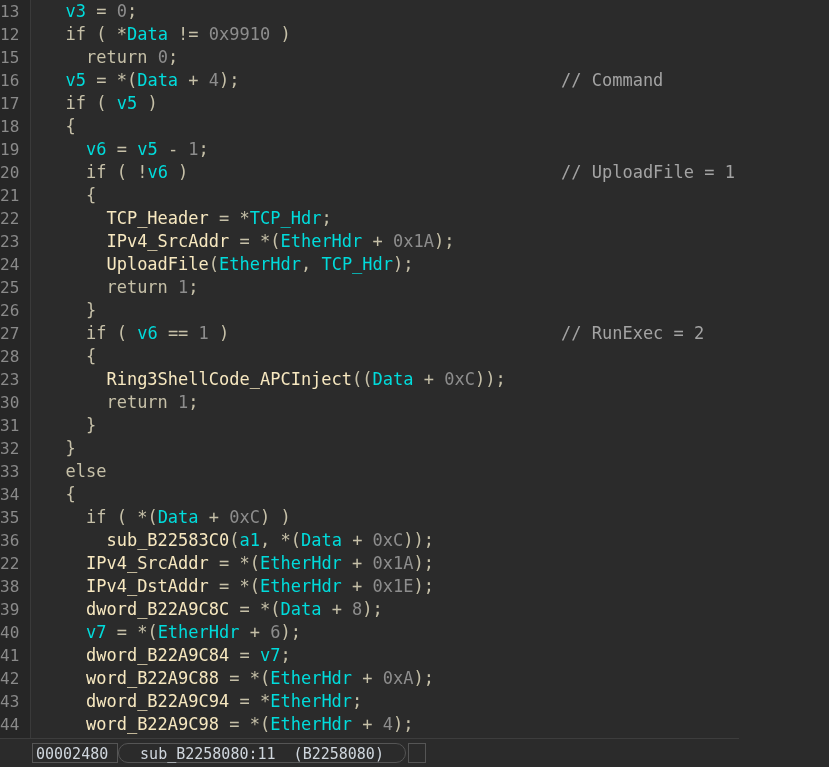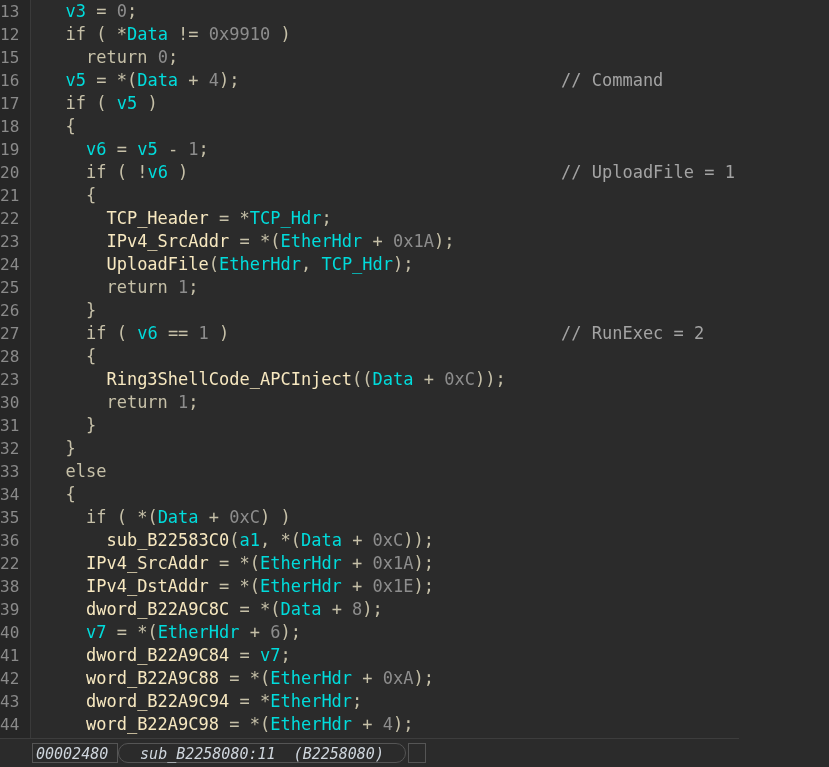--- a/index.html
+++ b/index.html
@@ -87,21 +87,20 @@
 
   
   #status-bar {
     position: absolute;
     left: 0;
     top: 738px;
     width: 739px;
     height: 29px;
     background: #2b2b2b;
     border-top: 1px solid #3d3d3d;
-    font-style: italic;
   }
   .status-panel {
     position: absolute;
     top: 4px;
     height: 20px;
     line-height: 20px;
     border: 1px solid #555555;
     color: #cfd6dd;
     font-size: 15px;
     font-family: "DejaVu Sans Mono", "Liberation Mono", monospace;

